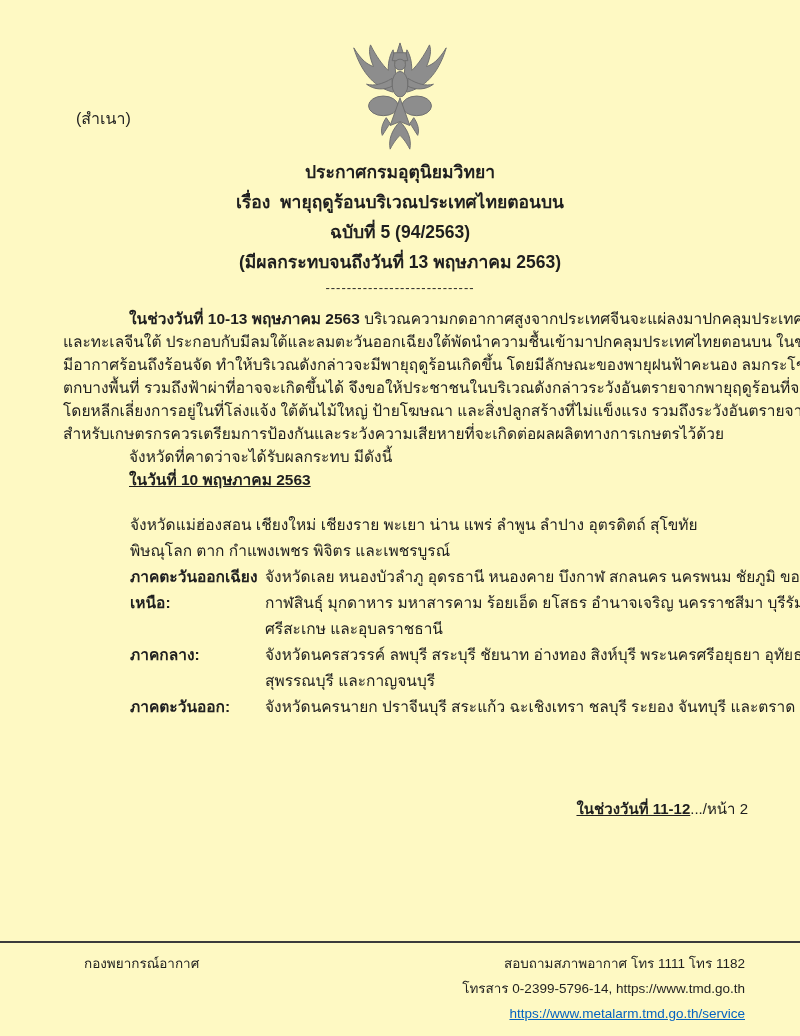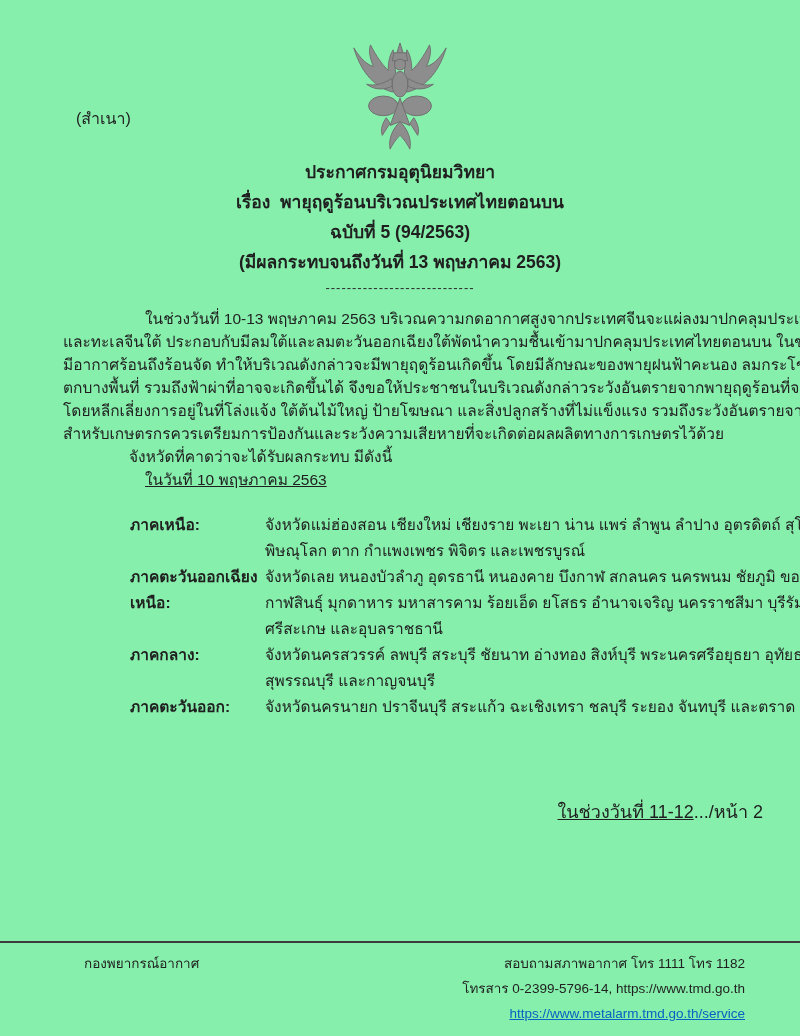--- a/index.html
+++ b/index.html
@@ -1,37 +1,37 @@
 <!DOCTYPE html>
 <html><head>
 <meta charset="utf-8">
 <style>
   html,body{margin:0;padding:0;background:#e8e8e8;}
   .page{
     position:relative;width:800px;height:1036px;margin:0 auto;
-    background:#86efac;color:#1f1f1f;
+    background:#fef9c3;color:#1f1f1f;
     font-family:"Liberation Sans","DejaVu Sans",sans-serif;
     overflow:hidden;
   }
   .copy-label{position:absolute;left:76px;top:106px;font-size:16px;}
   .emblem{position:absolute;left:341px;top:42px;width:118px;height:112px;}
   .title-block{position:absolute;left:0;right:0;top:157px;text-align:center;font-weight:bold;font-size:17.5px;line-height:30px;}
   .title-line{white-space:pre;}
   .dashed-sep{position:absolute;left:0;right:0;top:280px;text-align:center;font-size:13px;letter-spacing:1px;color:#2a2a2a;}
   .body-block{position:absolute;left:63px;top:307px;width:684px;font-size:15.5px;line-height:23px;}
   .para-line{white-space:nowrap;}
   .indent{padding-left:66px;}
-  .bold{font-weight:normal;margin-left:16px;}
+  .bold{font-weight:bold;}
   .underline{text-decoration:underline;}
   .regions{position:absolute;left:130px;top:512px;font-size:15.5px;}
   .region-row{display:flex;align-items:flex-start;}
   .region-label{width:135px;font-weight:bold;line-height:26px;flex:0 0 135px;}
   .region-provinces{line-height:26px;}
   .province-line{white-space:nowrap;}
-  .page-ref{position:absolute;right:37px;top:797px;font-size:18px;}
+  .page-ref{position:absolute;right:52px;top:797px;font-size:15px;}
   .footer-rule{position:absolute;left:0;top:941px;width:800px;border-top:2px solid #3c3c3c;height:0;}
   .footer-left{position:absolute;left:84px;top:951px;font-size:13.5px;line-height:25px;}
   .footer-right{position:absolute;right:55px;top:951px;text-align:right;font-size:13.5px;line-height:25px;}
   .link{color:#0563c1;}
 </style>
 </head>
 <body>
 
 <div class="page">
 
@@ -73,21 +73,20 @@
     <div class="para-line">มีอากาศร้อนถึงร้อนจัด ทำให้บริเวณดังกล่าวจะมีพายุฤดูร้อนเกิดขึ้น โดยมีลักษณะของพายุฝนฟ้าคะนอง ลมกระโชกแรง กับมีลูกเห็บ</div>
     <div class="para-line">ตกบางพื้นที่ รวมถึงฟ้าผ่าที่อาจจะเกิดขึ้นได้ จึงขอให้ประชาชนในบริเวณดังกล่าวระวังอันตรายจากพายุฤดูร้อนที่จะเกิดขึ้น</div>
     <div class="para-line">โดยหลีกเลี่ยงการอยู่ในที่โล่งแจ้ง ใต้ต้นไม้ใหญ่ ป้ายโฆษณา และสิ่งปลูกสร้างที่ไม่แข็งแรง รวมถึงระวังอันตรายจากฟ้าผ่า</div>
     <div class="para-line">สำหรับเกษตรกรควรเตรียมการป้องกันและระวังความเสียหายที่จะเกิดต่อผลผลิตทางการเกษตรไว้ด้วย</div>
     <div class="para-line indent">จังหวัดที่คาดว่าจะได้รับผลกระทบ มีดังนี้</div>
     <div class="para-line indent bold underline">ในวันที่ 10 พฤษภาคม 2563</div>
   </div>
 
   <div class="regions">
     <div class="region-row">
-      <div class="region-label">ภาคเหนือ:</div>
       <div class="region-provinces">
         <div class="province-line">จังหวัดแม่ฮ่องสอน เชียงใหม่ เชียงราย พะเยา น่าน แพร่ ลำพูน ลำปาง อุตรดิตถ์ สุโขทัย</div>
         <div class="province-line">พิษณุโลก ตาก กำแพงเพชร พิจิตร และเพชรบูรณ์</div>
       </div>
     </div>
     <div class="region-row">
       <div class="region-label">ภาคตะวันออกเฉียงเหนือ:</div>
       <div class="region-provinces">
         <div class="province-line">จังหวัดเลย หนองบัวลำภู อุดรธานี หนองคาย บึงกาฬ สกลนคร นครพนม ชัยภูมิ ขอนแก่น</div>
         <div class="province-line">กาฬสินธุ์ มุกดาหาร มหาสารคาม ร้อยเอ็ด ยโสธร อำนาจเจริญ นครราชสีมา บุรีรัมย์ สุรินทร์</div>

